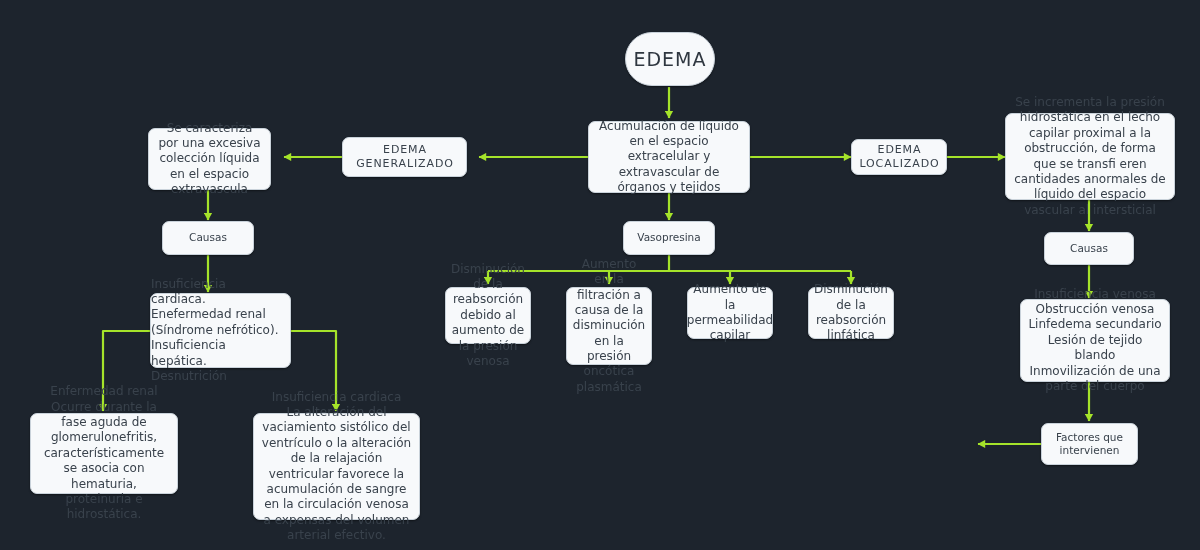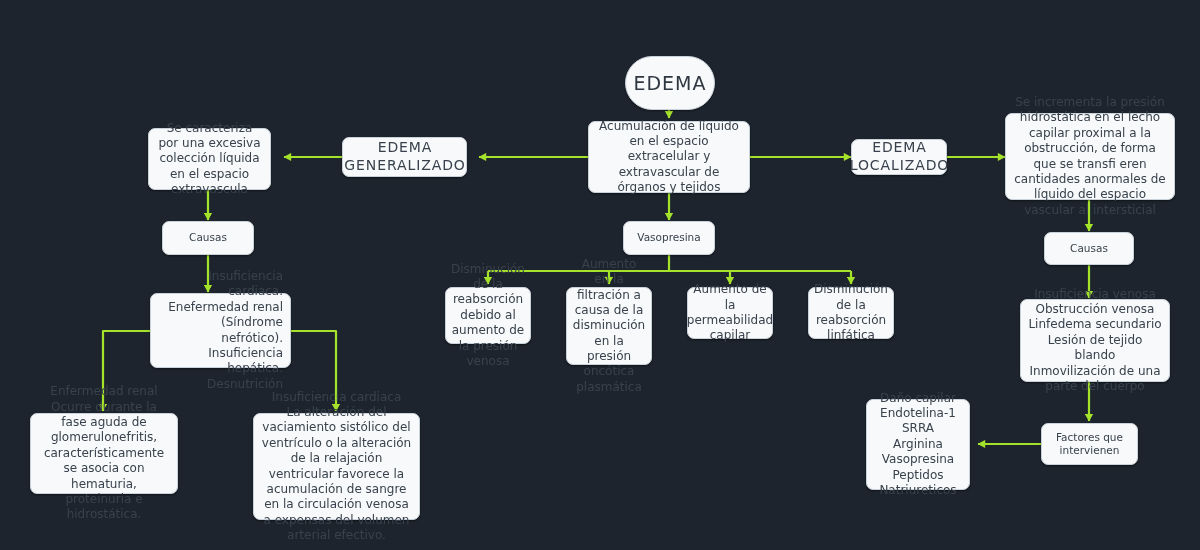--- a/index.html
+++ b/index.html
@@ -39,30 +39,30 @@
     z-index: 3;
     white-space: pre-line;
   }
   .node.root {
     border-radius: 28px;
     font-size: 19px;
     letter-spacing: 1px;
     color: #2f3740;
   }
   .node.pill {
-    font-size: 14px;
+    font-size: 11px;
     letter-spacing: 0.9px;
     padding-left: 8px;
   }
   .node.small { font-size: 10.5px; }
   .node.body { font-size: 12px; }
   .node.leftalign {
     justify-content: flex-start;
-    text-align: right;
-    padding-left: 16px;
+    text-align: left;
+    padding-left: 0;
   }
 </style>
 </head>
 <body>
 
 <div id="canvas">
 
   <svg id="wires" viewBox="0 0 1200 550" xmlns="http://www.w3.org/2000/svg">
     <defs>
       <marker id="ar-d" markerWidth="9" markerHeight="9" refX="4.5" refY="7.6" orient="0" markerUnits="userSpaceOnUse">
@@ -108,21 +108,21 @@
       <path d="M1089,200 L1089,231" marker-end="url(#ar-d)"></path>
 
       <path d="M1089,265 L1089,298" marker-end="url(#ar-d)"></path>
 
       <path d="M1089,382 L1089,421" marker-end="url(#ar-d)"></path>
 
       <path d="M1041,444 L978,444" marker-end="url(#ar-l)"></path>
     </g>
   </svg>
 
-  <div class="node root" style="left:625px; top:32px; width:90px; height:54px;margin-top:24px;">
+  <div class="node root" style="left:625px; top:32px; width:90px; height:54px;">
     <span>EDEMA</span>
   </div>
 
   <div class="node body" style="left:588px; top:121px; width:162px; height:72px;">
     <span>Acumulación de líquido en el espacio extracelular y extravascular de órganos y tejidos</span>
   </div>
 
   <div class="node pill" style="left:342px; top:137px; width:125px; height:40px;">
     <span>EDEMA GENERALIZADO</span>
   </div>
@@ -189,23 +189,14 @@
     <span>Insuficiencia venosa
 Obstrucción venosa
 Linfedema secundario Lesión de tejido blando
 Inmovilización de una parte del cuerpo</span>
   </div>
 
   <div class="node small" style="left:1041px; top:423px; width:97px; height:42px;">
     <span>Factores que intervienen</span>
   </div>
 
-  <div class="node body" style="left:866px; top:399px; width:104px; height:91px;">
-    <span>Daño capilar
-Endotelina-1
-SRRA
-Arginina
-Vasopresina
-Peptidos
-Natriureticos</span>
-  </div>
 
 </div>
 
 </body></html>

